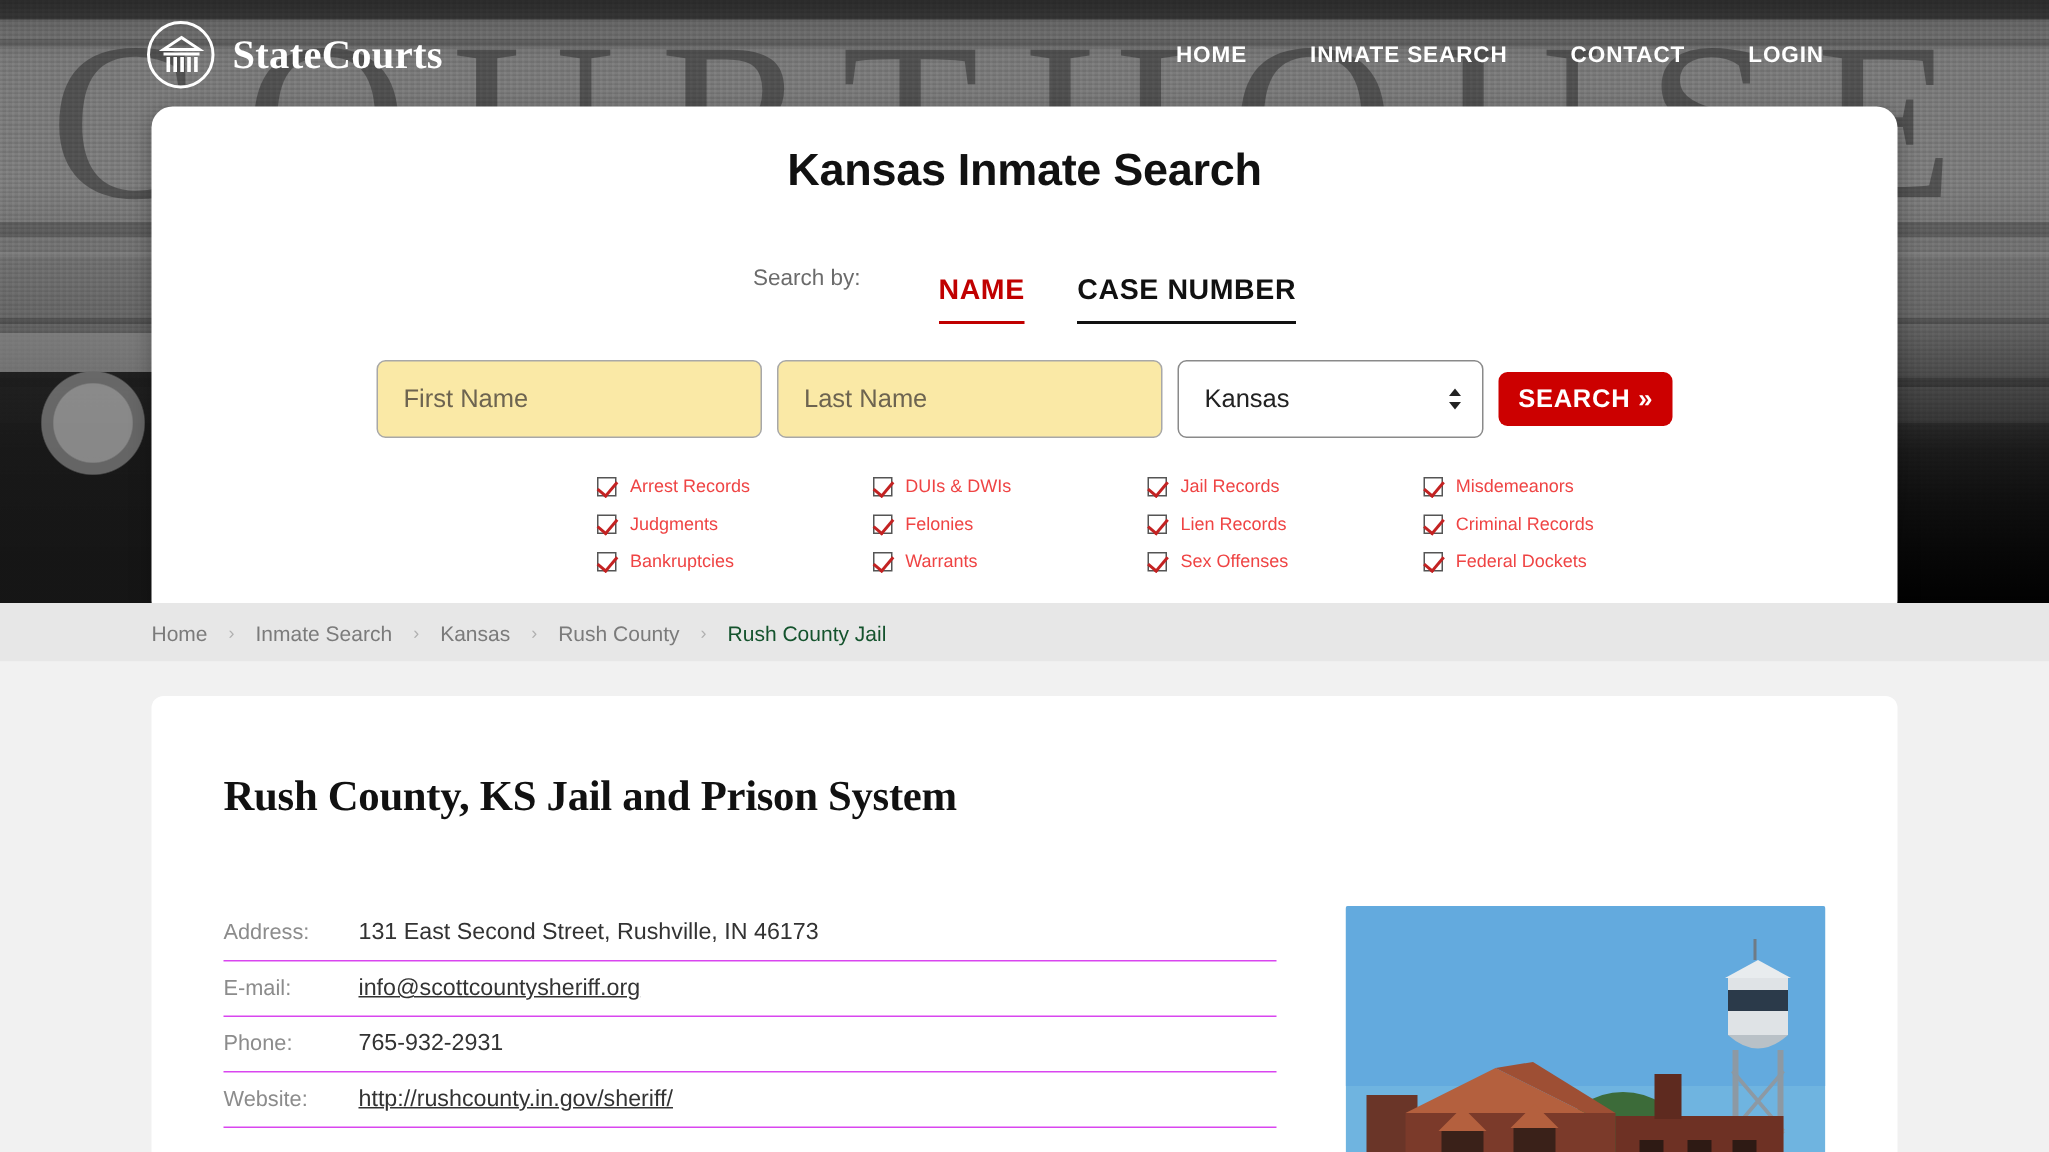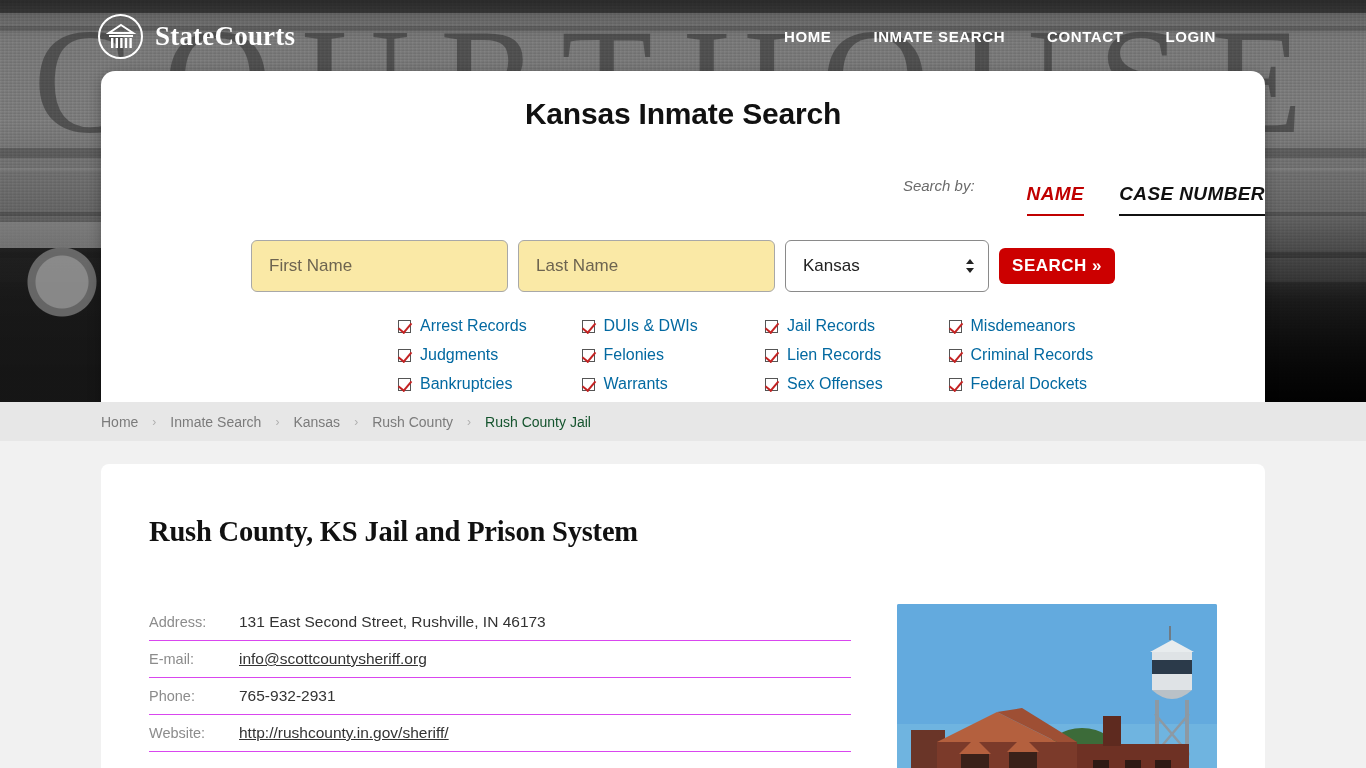--- a/index.html
+++ b/index.html
@@ -119,24 +119,23 @@
   .search-title {
     text-align: center;
     font-size: 30px;
     font-weight: bold;
     color: #111;
     letter-spacing: -.2px;
   }
   .searchby-row {
     display: flex;
     align-items: center;
-    justify-content: flex-end;
+    justify-content: center;
     gap: 0;
     margin-top: 23px;
-    font-style: italic;
   }
   .searchby-label { font-size: 15px; color: #6b6b6b; margin-right: 52px; }
   .tab {
     font-size: 19px;
     font-weight: bold;
     letter-spacing: .4px;
     padding-bottom: 9px;
     cursor: pointer;
     margin-top: 29px;
   }
@@ -198,22 +197,22 @@
 
   .checks {
     display: grid;
     grid-template-columns: repeat(4, 1fr);
     row-gap: 5px;
     margin: 22px 150px 0 135px;
     padding-left: 145px;
   }
   .check {
     display: flex; align-items: center; gap: 9px;
-    font-size: 16px;
-    color: #0369a1;
+    font-size: 12px;
+    color: #ef4444;
     padding: 3px 17px;
   }
   .cbox {
     width: 13px; height: 13px;
     border: 1px solid #555;
     position: relative;
     flex: 0 0 auto;
   }
   .cbox::after {
     content: "";

